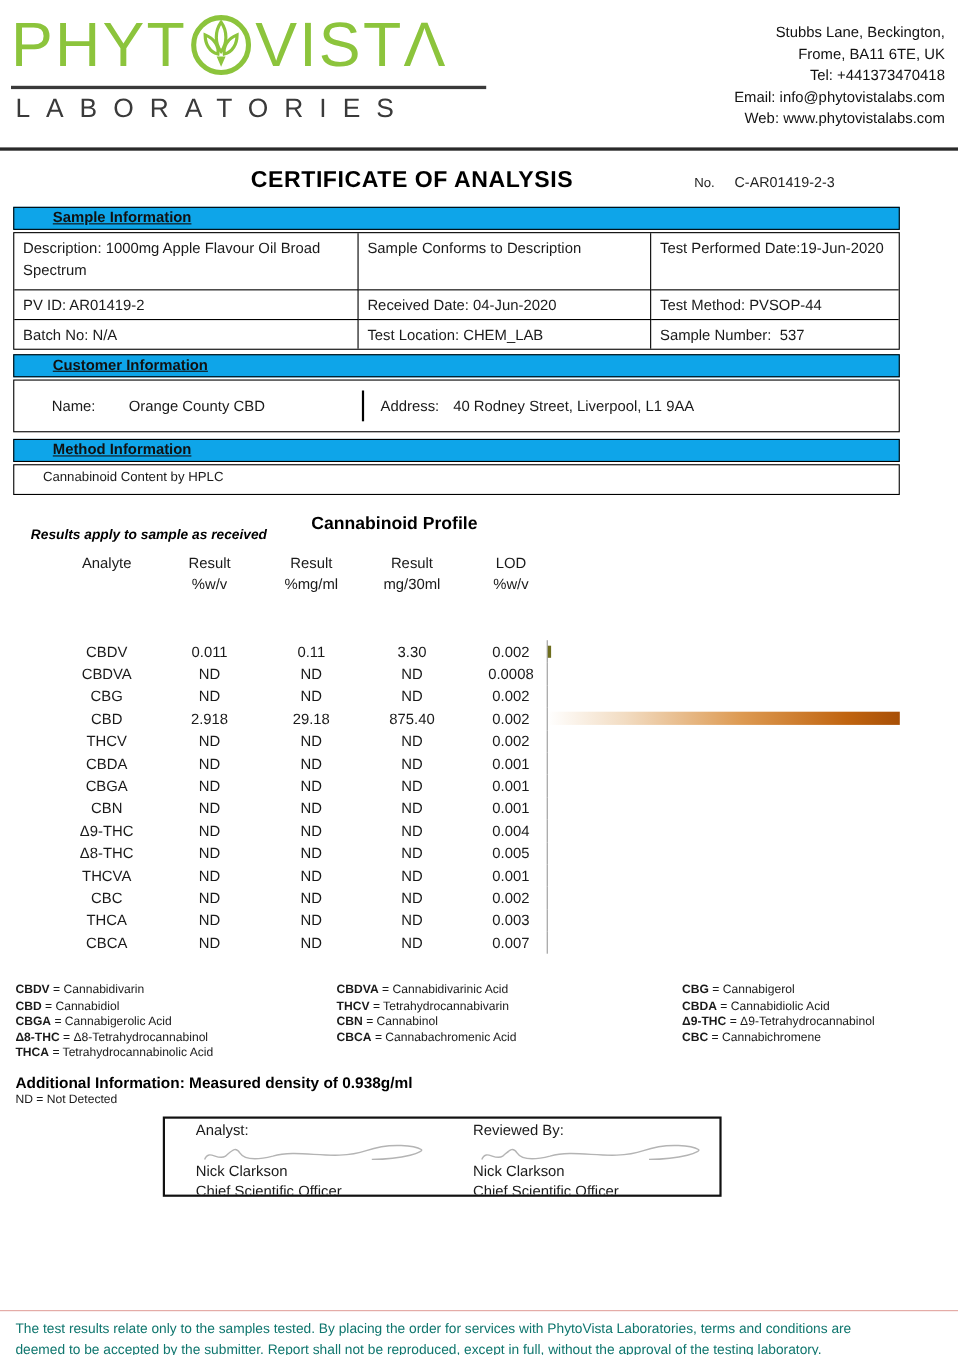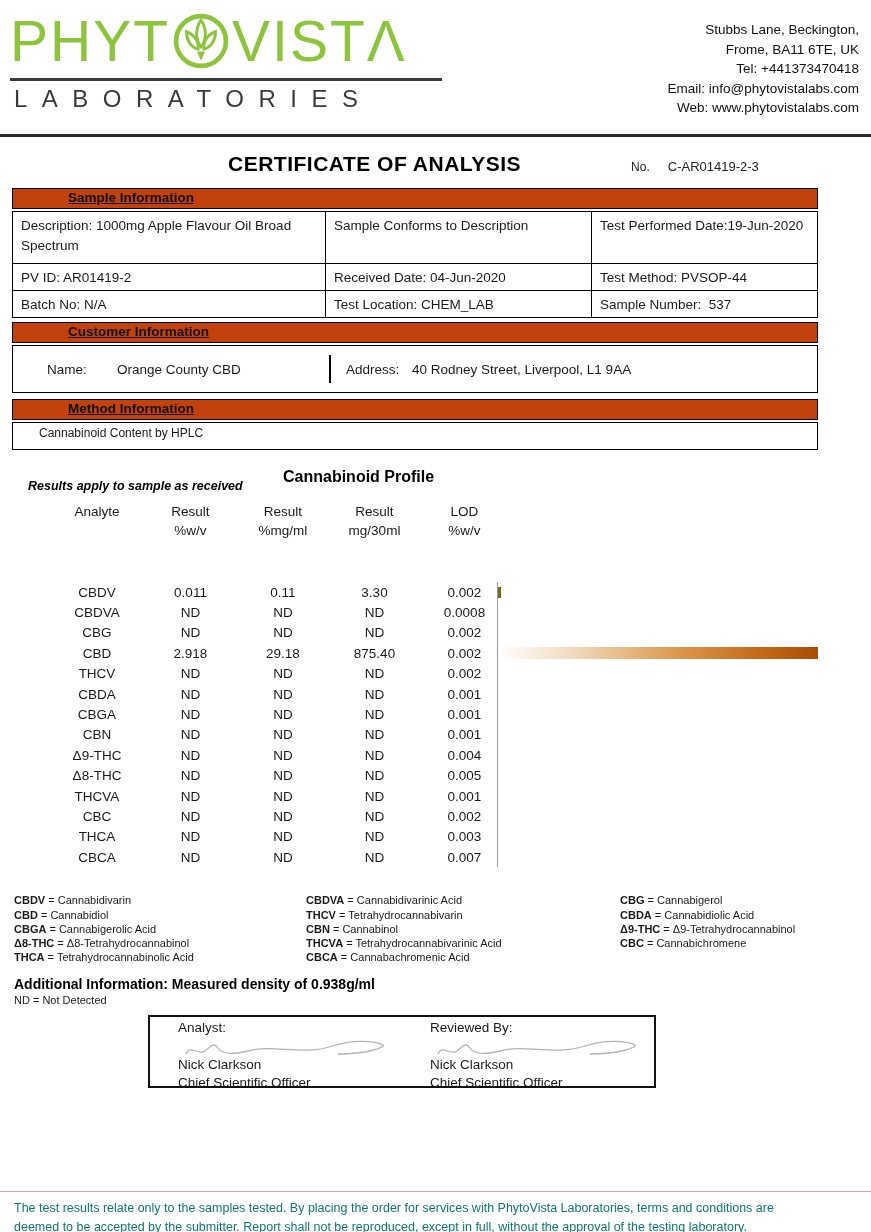--- a/index.html
+++ b/index.html
@@ -23,23 +23,23 @@
              padding-top: 12px; color: #111; }
 
   
   .title-row { display: flex; align-items: baseline; padding-left: 228px; margin-top: 15px; height: 36px; }
   .coa-title { font-size: 21px; font-weight: bold; letter-spacing: 0.5px; color: #000; }
   .coa-no-label { font-size: 12px; margin-left: 110px; color: #222; }
   .coa-no-value { font-size: 13px; margin-left: 18px; color: #222; }
 
   
   .section { margin: 0 53px 0 12px; width: 806px; }
-  .sec-bar { border: 1.5px solid #000; background: #c2410c; height: 21px;
+  .sec-bar { border: 1.5px solid #000; background: #0ea5e9; height: 21px;
              line-height: 18px; font-size: 13.5px; font-weight: bold;
-             text-decoration: underline; padding-left: 55px; margin-bottom: 2px; color: #111; }
+             text-decoration: underline; padding-left: 35px; margin-bottom: 2px; color: #111; }
   .sample-table { border: 1.5px solid #000; display: grid;
                   grid-template-columns: 313px 266px 1fr; }
   .sample-table .cell { border-right: 1.5px solid #000; border-top: 1.5px solid #000;
                         padding: 4px 8px 2px 8px; font-size: 13.5px; line-height: 20px;
                         white-space: pre-wrap; }
   .sample-table .cell.c3 { border-right: none; }
   .sample-table .cell.r1 { border-top: none; min-height: 51px; }
   .sample-table .cell.r2, .sample-table .cell.r3 { height: 27px; }
 
   .cust-box { border: 1.5px solid #000; height: 48px; display: flex; align-items: center;
@@ -323,21 +323,20 @@
       <div><span class="leg-abbr">CBDV</span><span> = Cannabidivarin</span></div>
       <div><span class="leg-abbr">CBD</span><span> = Cannabidiol</span></div>
       <div><span class="leg-abbr">CBGA</span><span> = Cannabigerolic Acid</span></div>
       <div><span class="leg-abbr">Δ8-THC</span><span> = Δ8-Tetrahydrocannabinol</span></div>
       <div><span class="leg-abbr">THCA</span><span> = Tetrahydrocannabinolic Acid</span></div>
     </div>
   <div class="leg-col2">
       <div><span class="leg-abbr">CBDVA</span><span> = Cannabidivarinic Acid</span></div>
       <div><span class="leg-abbr">THCV</span><span> = Tetrahydrocannabivarin</span></div>
       <div><span class="leg-abbr">CBN</span><span> = Cannabinol</span></div>
-      <div><span class="leg-abbr">THCVA</span><span> = Tetrahydrocannabivarinic Acid</span></div>
       <div><span class="leg-abbr">CBCA</span><span> = Cannabachromenic Acid</span></div>
     </div>
   <div class="leg-col3">
       <div><span class="leg-abbr">CBG</span><span> = Cannabigerol</span></div>
       <div><span class="leg-abbr">CBDA</span><span> = Cannabidiolic Acid</span></div>
       <div><span class="leg-abbr">Δ9-THC</span><span> = Δ9-Tetrahydrocannabinol</span></div>
       <div><span class="leg-abbr">CBC</span><span> = Cannabichromene</span></div>
     </div>
 </div>
 

